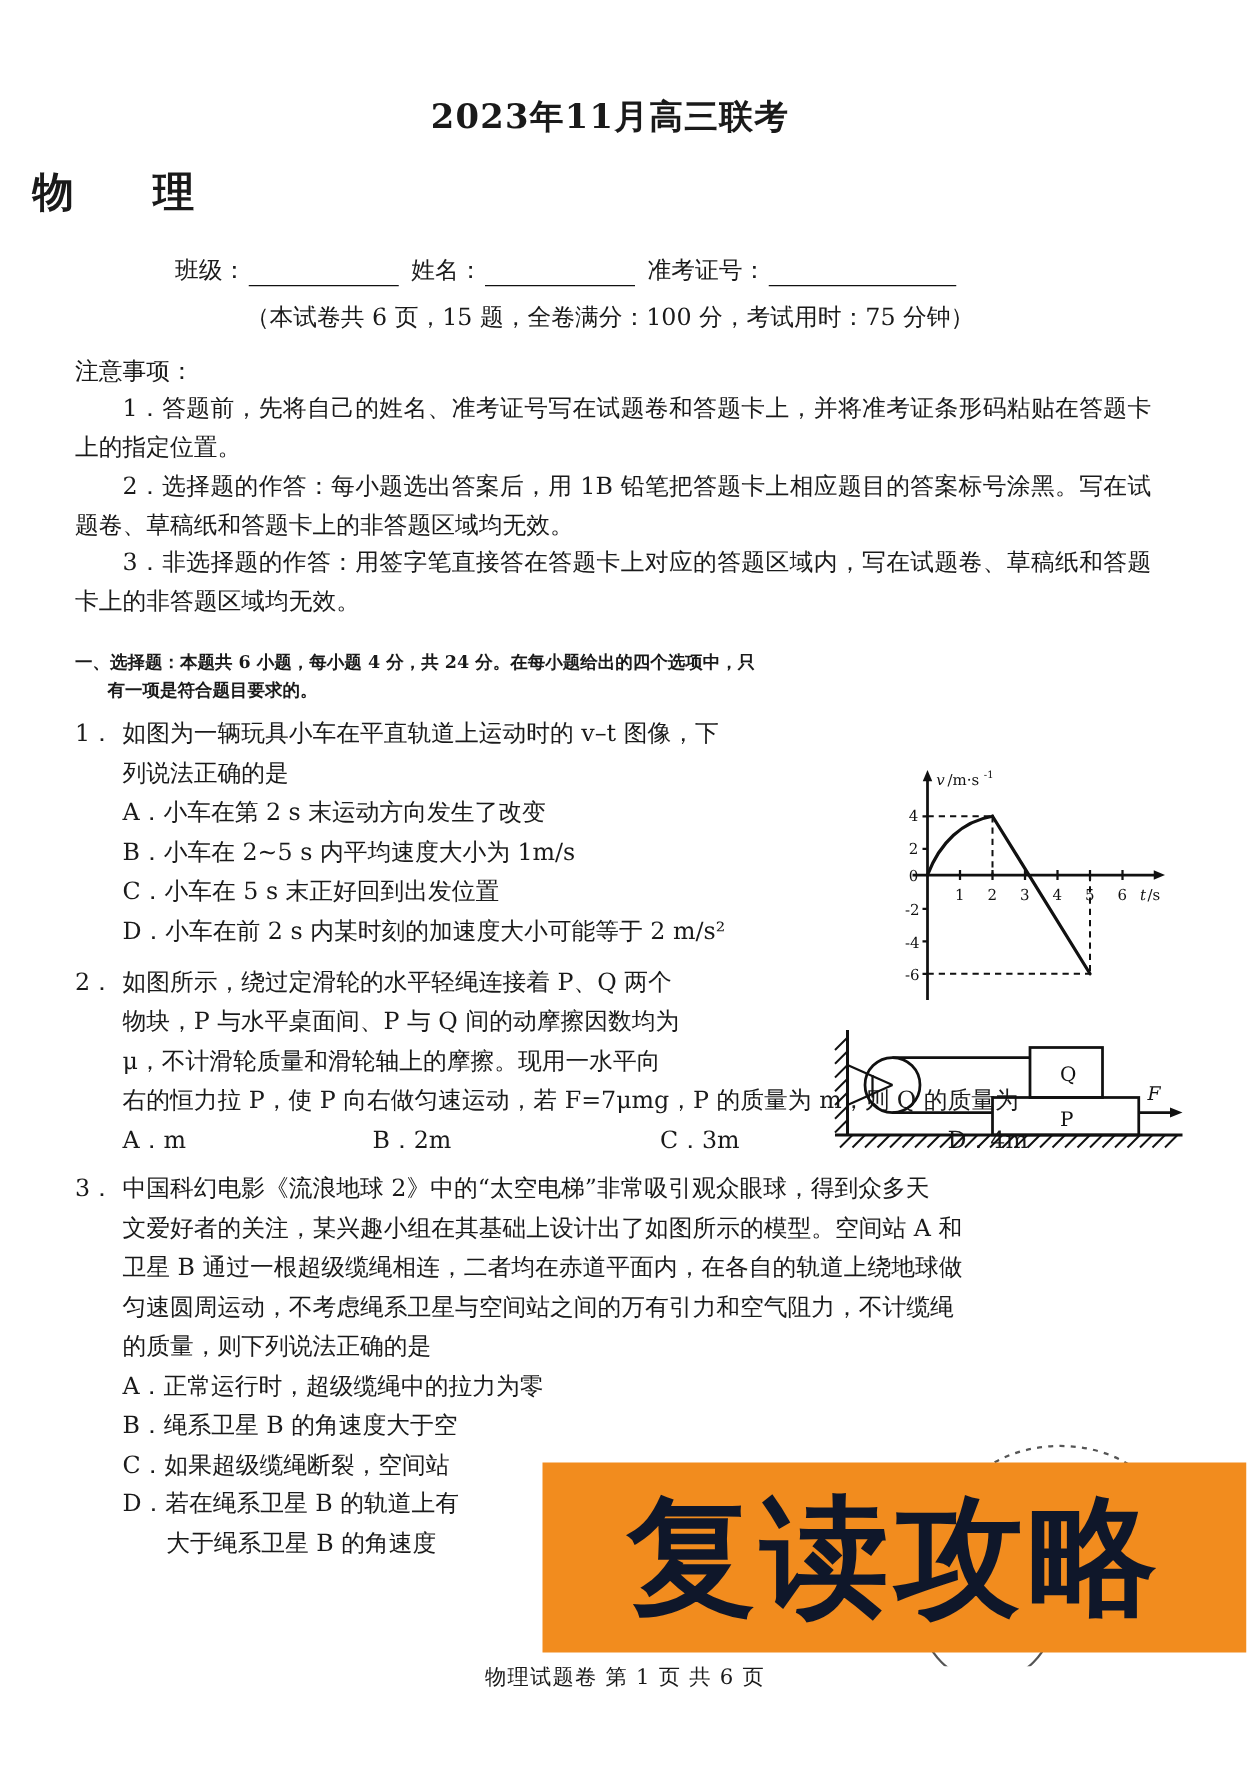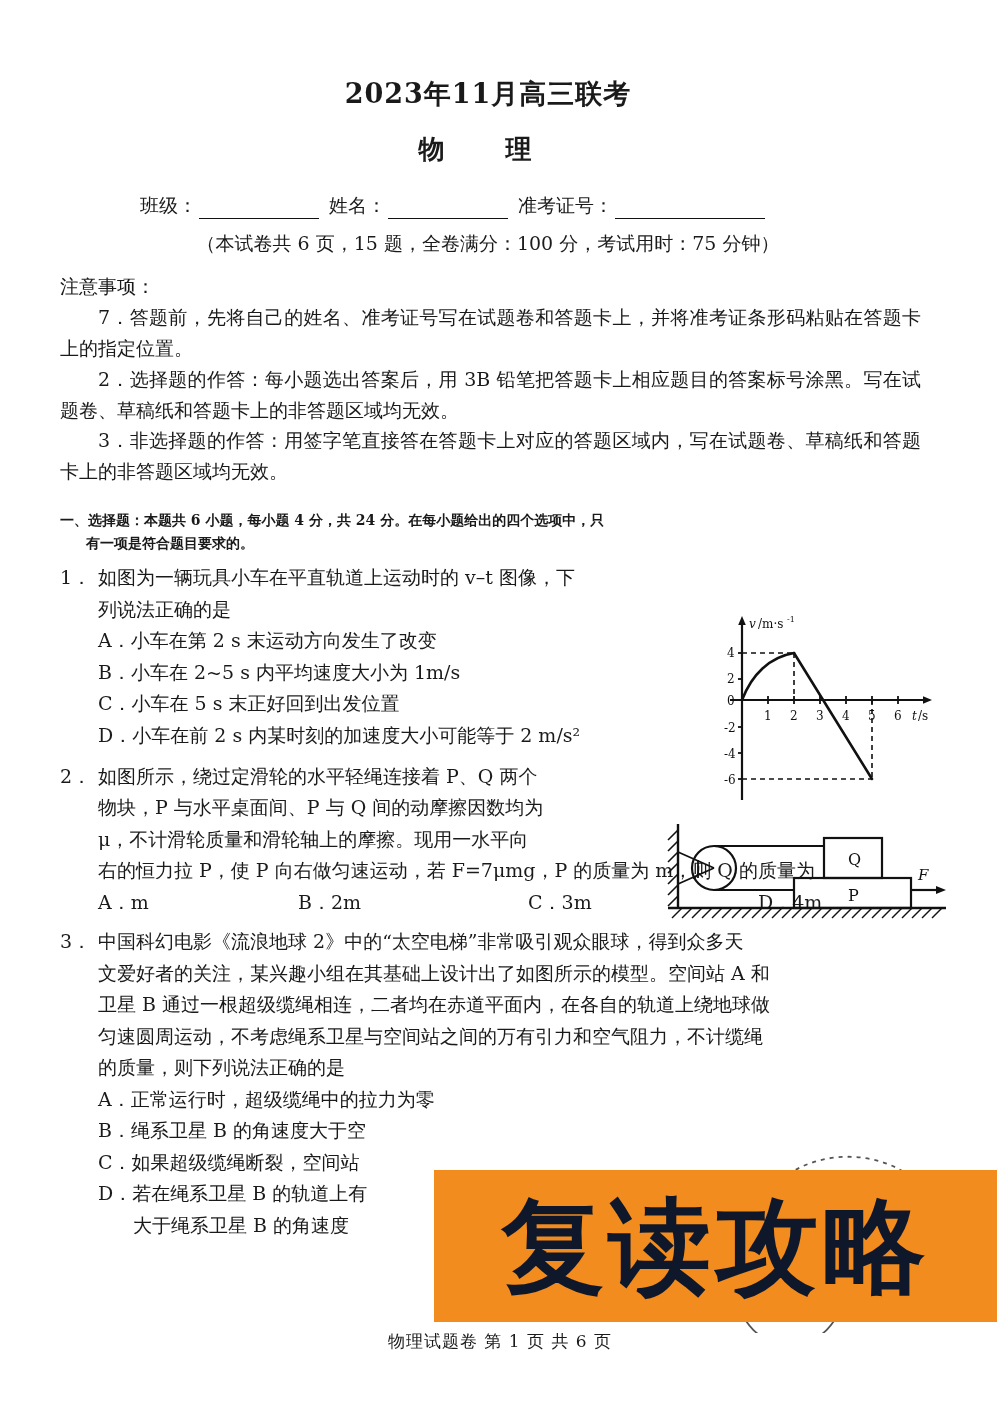--- a/index.html
+++ b/index.html
@@ -25,25 +25,25 @@
   
   .exam-title {
     text-align: center;
     font-size: 27px;
     font-weight: bold;
     letter-spacing: 1px;
     margin-top: 78px;
     line-height: 1.2;
   }
   .subject-title {
-    text-align: center;
-    font-size: 26px;
+    font-size: 33px;
     font-weight: bold;
     letter-spacing: 26px;
     margin-top: 22px;
+    padding-left: 26px;
   }
   .id-row {
     margin: 26px 0 0 0;
     padding: 0 130px 0 140px;
     font-size: 19px;
     display: flex;
     align-items: flex-end;
     white-space: nowrap;
   }
   .id-label { font-size: 19px; }
@@ -186,22 +186,22 @@
     <span class="id-blank blank-class"></span>
     <span class="id-label">姓名：</span>
     <span class="id-blank blank-name"></span>
     <span class="id-label">准考证号：</span>
     <span class="id-blank blank-id"></span>
   </div>
 
   <div class="paper-meta">（本试卷共 6 页，15 题，全卷满分：100 分，考试用时：75 分钟）</div>
 
   <div class="notice-head">注意事项：</div>
-  <div class="notice-item">7．答题前，先将自己的姓名、准考证号写在试题卷和答题卡上，并将准考证条形码粘贴在答题卡上的指定位置。</div>
-  <div class="notice-item">2．选择题的作答：每小题选出答案后，用 3B 铅笔把答题卡上相应题目的答案标号涂黑。写在试题卷、草稿纸和答题卡上的非答题区域均无效。</div>
+  <div class="notice-item">1．答题前，先将自己的姓名、准考证号写在试题卷和答题卡上，并将准考证条形码粘贴在答题卡上的指定位置。</div>
+  <div class="notice-item">2．选择题的作答：每小题选出答案后，用 1B 铅笔把答题卡上相应题目的答案标号涂黑。写在试题卷、草稿纸和答题卡上的非答题区域均无效。</div>
   <div class="notice-item">3．非选择题的作答：用签字笔直接答在答题卡上对应的答题区域内，写在试题卷、草稿纸和答题卡上的非答题区域均无效。</div>
 
   <div class="section-head">
     <span>一、选择题：本题共 6 小题，每小题 4 分，共 24 分。在每小题给出的四个选项中，只</span>
     <span class="cont">有一项是符合题目要求的。</span>
   </div>
 
   <div class="q" style="margin-top:8px;">
     <span class="q-num">1．</span>
     <div class="q-indent" style="max-width:600px;">

